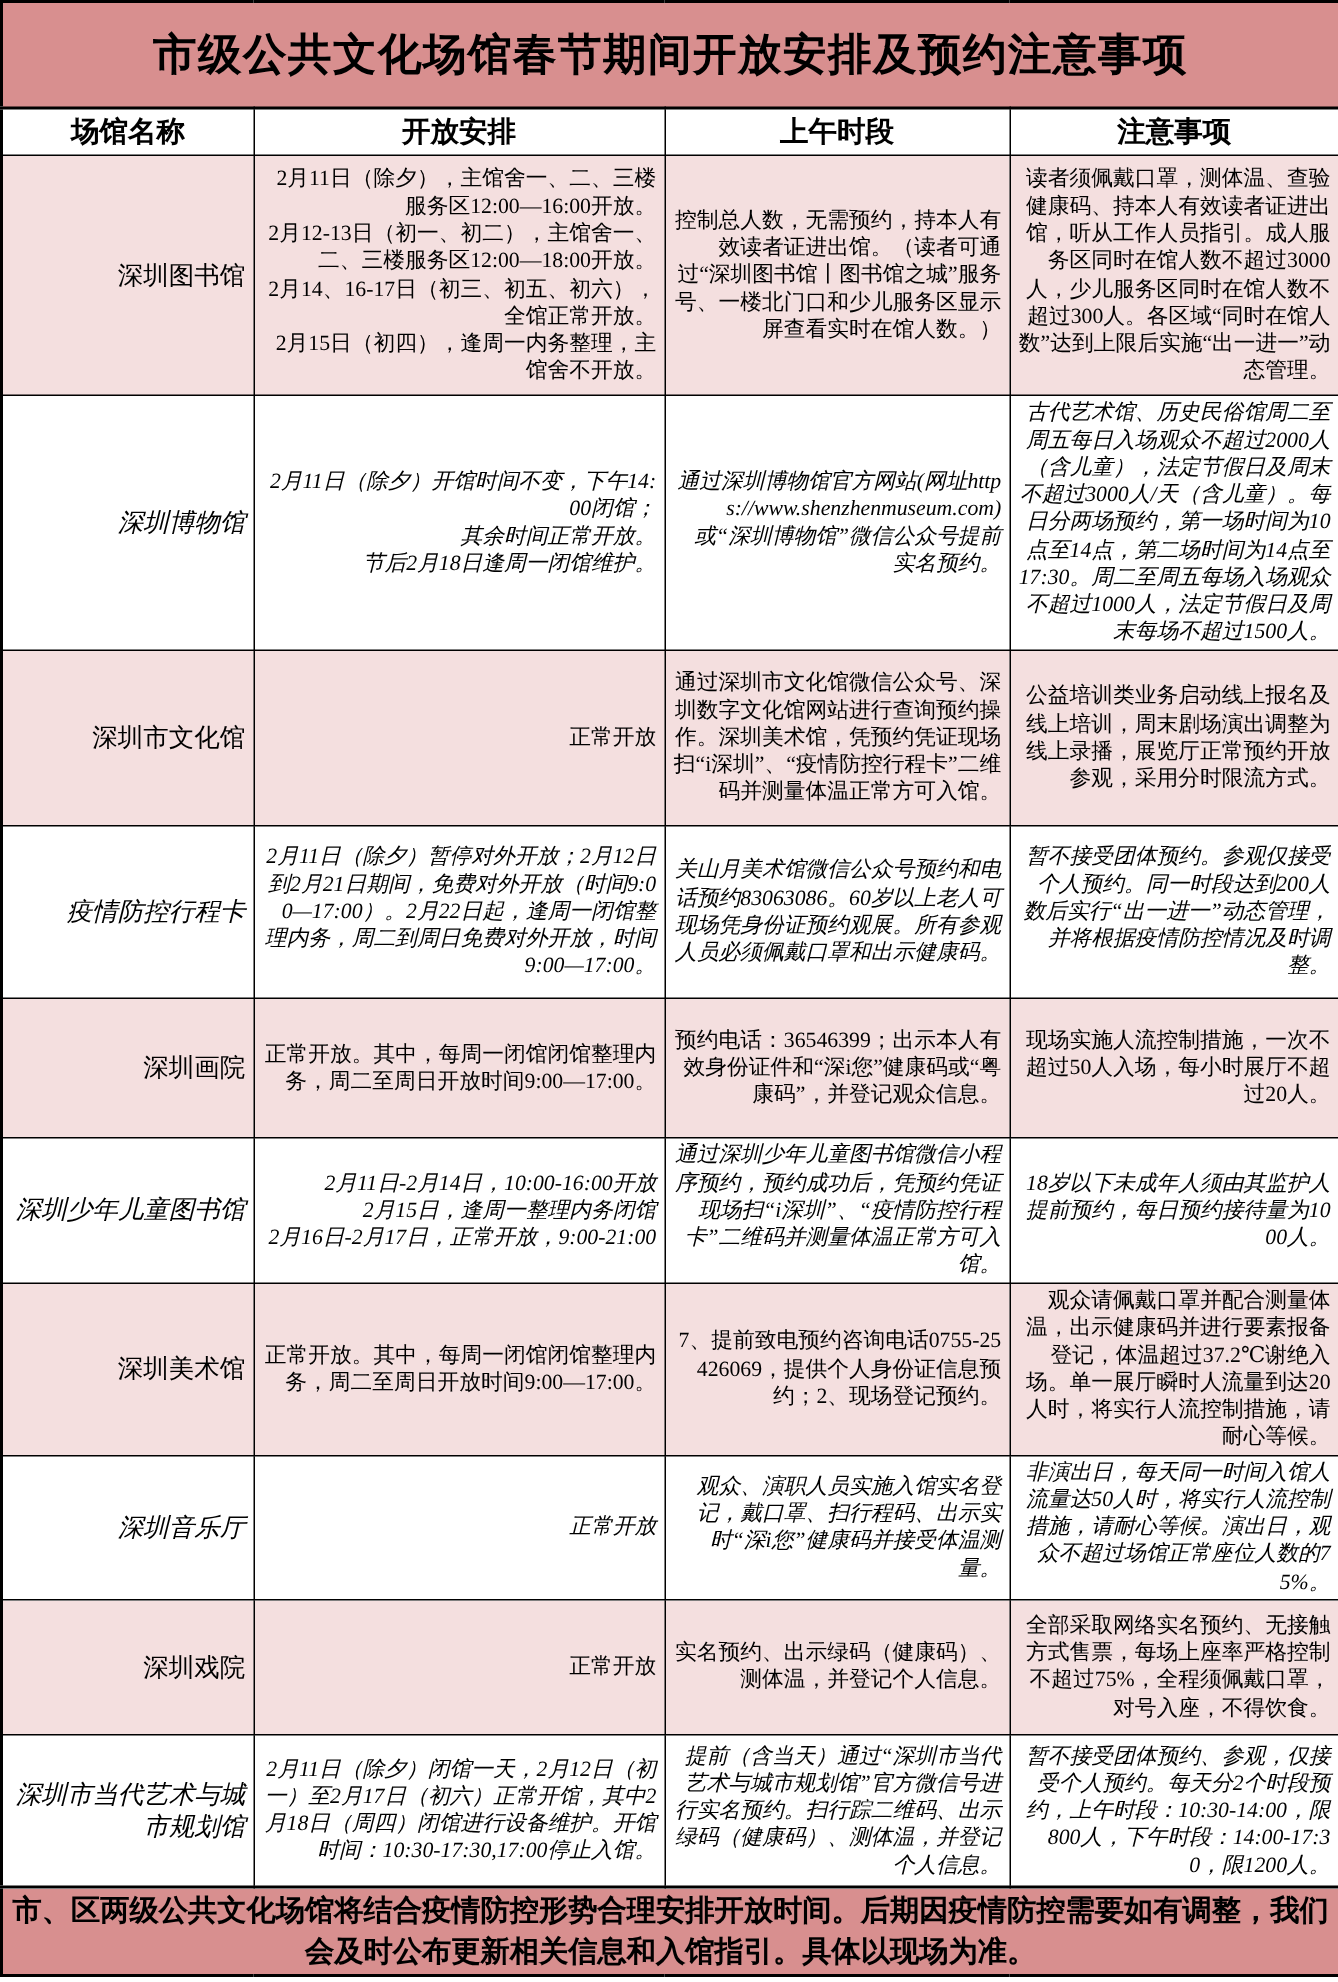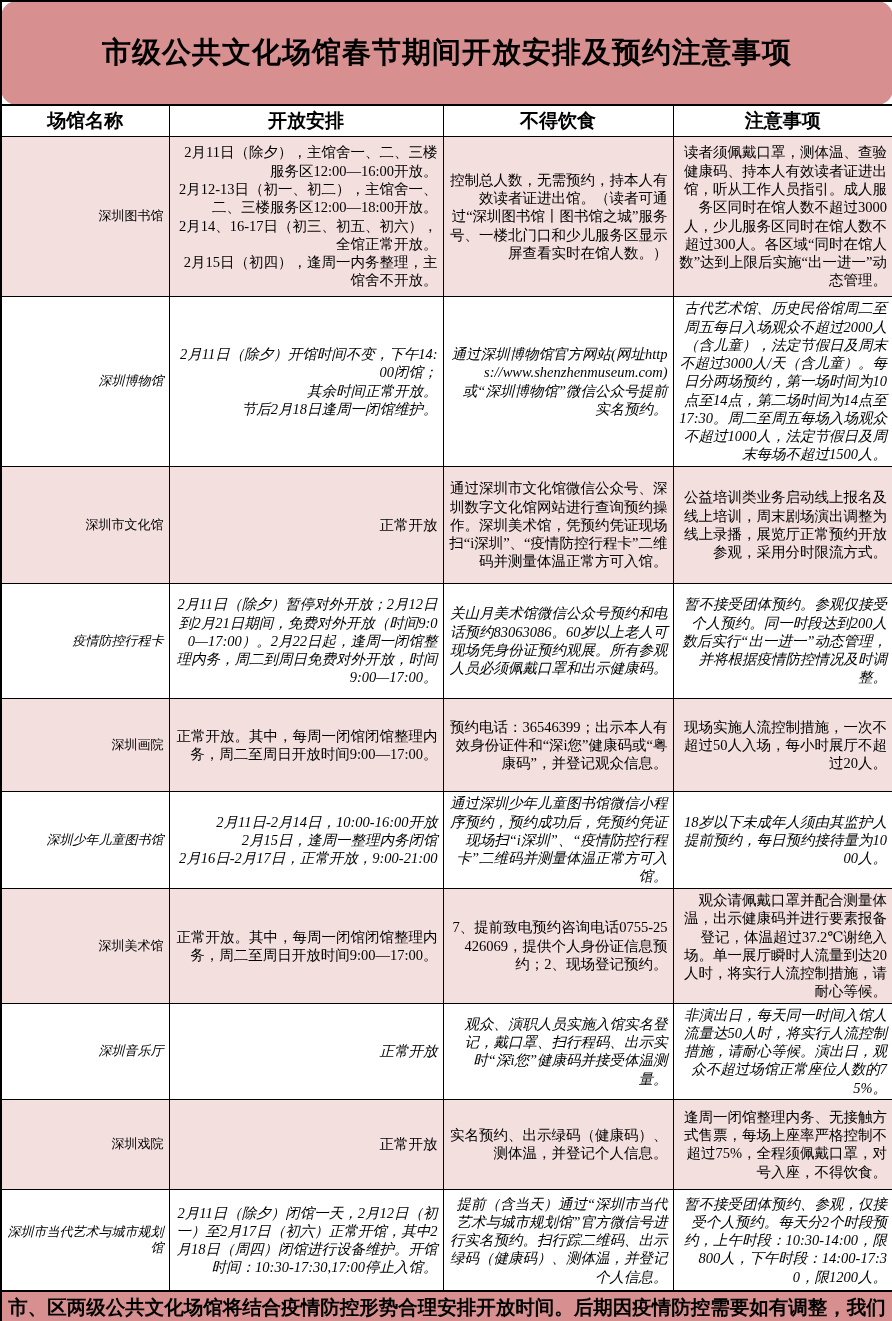--- a/index.html
+++ b/index.html
@@ -30,43 +30,42 @@
     border:1px solid var(--border);
     box-sizing:border-box;
     padding:2px 5px;
     text-align:center;
     vertical-align:middle;
     overflow:hidden;
     word-break:break-all;
   }
   .title-cell{
     background:var(--title-bg);
-    height:104px;
+    height:71px;
     font-family:Liberation Mono, monospace;
     font-weight:bold;
     font-size:29px;
     letter-spacing:1px;
     border-bottom:2px solid var(--border);
-    border-radius:16px;
   }
   tr.header-row{height:28px;}
   tr.header-row th{
     background:var(--row-white);
     font-family:"Liberation Sans","DejaVu Sans",sans-serif;
     font-weight:bold;
     font-size:19px;
   }
   tbody td{
     font-size:14.5px;
     line-height:1.26;
     white-space:pre-line;
     text-align:right;
   }
   td.venue{
-    font-size:13px;
+    font-size:17px;
     white-space:normal;
   }
   tr.pink td{background:var(--row-pink);}
   tr.white td{background:var(--row-white);font-style:italic;}
   tr.r1{height:160px;}
   tr.r2{height:170px;}
   tr.r3{height:117px;}
   tr.r4{height:115px;}
   tr.r5{height:93px;}
   tr.r6{height:97px;}
@@ -95,21 +94,21 @@
       <col class="c-book">
       <col class="c-note">
   </colgroup>
   <thead>
     <tr>
       <td class="title-cell" colspan="4">市级公共文化场馆春节期间开放安排及预约注意事项</td>
     </tr>
     <tr class="header-row">
       <th>场馆名称</th>
       <th>开放安排</th>
-      <th>不得饮食</th>
+      <th>上午时段</th>
       <th>注意事项</th>
     </tr>
   </thead>
   <tbody>
     <tr class="pink r1">
       <td class="venue">深圳图书馆</td>
       <td>2月11日（除夕），主馆舍一、二、三楼服务区12:00—16:00开放。
 2月12-13日（初一、初二），主馆舍一、二、三楼服务区12:00—18:00开放。
 2月14、16-17日（初三、初五、初六），全馆正常开放。
 2月15日（初四），逢周一内务整理，主馆舍不开放。</td>
@@ -159,21 +158,21 @@
     <tr class="white r8">
       <td class="venue">深圳音乐厅</td>
       <td>正常开放</td>
       <td>观众、演职人员实施入馆实名登记，戴口罩、扫行程码、出示实时“深i您”健康码并接受体温测量。</td>
       <td>非演出日，每天同一时间入馆人流量达50人时，将实行人流控制措施，请耐心等候。演出日，观众不超过场馆正常座位人数的75%。</td>
     </tr>
     <tr class="pink r9">
       <td class="venue">深圳戏院</td>
       <td>正常开放</td>
       <td>实名预约、出示绿码（健康码）、测体温，并登记个人信息。</td>
-      <td>逢周一闭馆整理内务、无接触方式售票，每场上座率严格控制不超过75%，全程须佩戴口罩，对号入座，不得饮食。</td>
+      <td>全部采取网络实名预约、无接触方式售票，每场上座率严格控制不超过75%，全程须佩戴口罩，对号入座，不得饮食。</td>
     </tr>
     <tr class="white r10">
       <td class="venue">深圳市当代艺术与城市规划馆</td>
       <td>2月11日（除夕）闭馆一天，2月12日（初一）至2月17日（初六）正常开馆，其中2月18日（周四）闭馆进行设备维护。开馆时间：10:30-17:30,17:00停止入馆。</td>
       <td>提前（含当天）通过“深圳市当代艺术与城市规划馆”官方微信号进行实名预约。扫行踪二维码、出示绿码（健康码）、测体温，并登记个人信息。</td>
       <td>暂不接受团体预约、参观，仅接受个人预约。每天分2个时段预约，上午时段：10:30-14:00，限800人，下午时段：14:00-17:30，限1200人。</td>
     </tr>
   </tbody>
   <tfoot>
     <tr>

